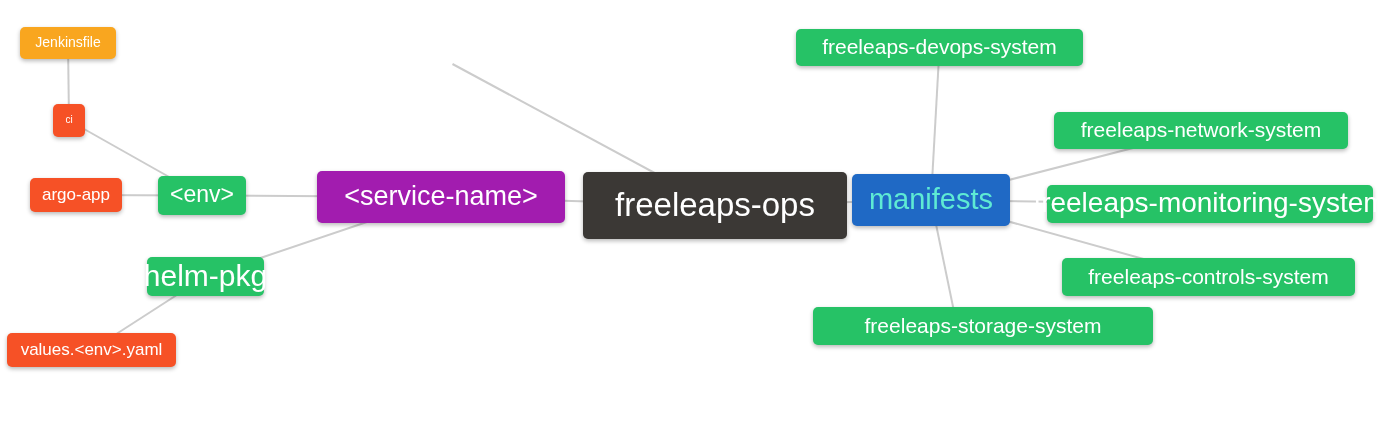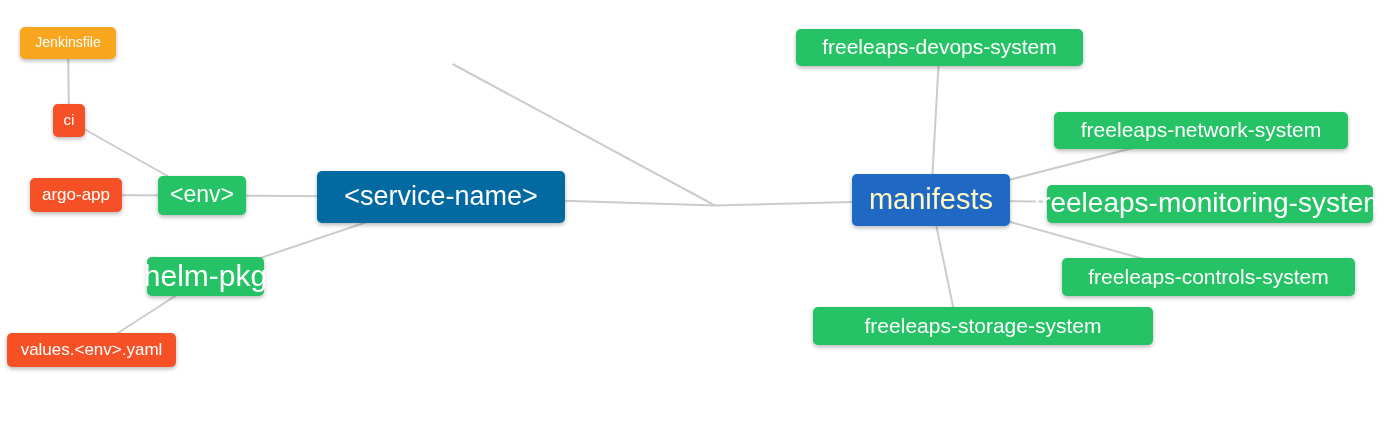--- a/index.html
+++ b/index.html
@@ -55,39 +55,42 @@
       <line x1="931" y1="200" x2="939.5" y2="47.5" stroke="#CCCCCC" stroke-width="2"></line>
       <line x1="931" y1="200" x2="1201" y2="130.5" stroke="#CCCCCC" stroke-width="2"></line>
       <line x1="931" y1="200" x2="1210" y2="204" stroke="#CCCCCC" stroke-width="2"></line>
       <line x1="931" y1="200" x2="1208.5" y2="277" stroke="#CCCCCC" stroke-width="2"></line>
       <line x1="931" y1="200" x2="957" y2="326" stroke="#CCCCCC" stroke-width="2"></line>
     </svg>
 
 <div class="node" style="left: 20px; top: 27px; width: 96px; height: 32px; background: rgb(249, 166, 31); font-size: 14px; color: rgb(255, 255, 255);">
       <span>Jenkinsfile</span>
     </div>
-    <div class="node" style="left: 53px; top: 104px; width: 32px; height: 33px; background: rgb(246, 81, 38); font-size: 15px; color: rgb(255, 255, 255);">
+    <div class="node" style="left: 53px; top: 104px; width: 32px; height: 33px; background: rgb(246, 81, 38); font-size: 10px; color: rgb(255, 255, 255);">
       <span>ci</span>
     </div>
     <div class="node" style="left: 30px; top: 178px; width: 92px; height: 34px; background: rgb(246, 81, 38); font-size: 17px; color: rgb(255, 255, 255);">
       <span>argo-app</span>
     </div>
     <div class="node" style="left: 158px; top: 176px; width: 88px; height: 39px; background: rgb(38, 194, 102); font-size: 23px; color: rgb(255, 255, 255);">
       <span>&lt;env&gt;</span>
     </div>
     <div class="node" style="left: 147px; top: 257px; width: 117px; height: 39px; background: rgb(38, 194, 102); font-size: 30px; color: rgb(255, 255, 255);">
       <span>helm-pkg</span>
     </div>
     <div class="node" style="left: 7px; top: 333px; width: 169px; height: 34px; background: rgb(246, 81, 38); font-size: 17px; color: rgb(255, 255, 255);">
       <span>values.&lt;env&gt;.yaml</span>
     </div>
-    <div class="node" style="left: 317px; top: 171px; width: 248px; height: 52px; background: #0369a1; font-size: 27px; color: rgb(255, 255, 255);">
+    <div class="node" style="left: 317px; top: 171px; width: 248px; height: 52px; background: #a21caf; font-size: 27px; color: rgb(255, 255, 255);">
       <span>&lt;service-name&gt;</span>
     </div>
-    <div class="node" style="left: 852px; top: 174px; width: 158px; height: 52px; background: rgb(31, 105, 197); font-size: 29px; color: #fef9c3;">
+    <div class="node" style="left: 583px; top: 172px; width: 264px; height: 67px; background: rgb(59, 56, 53); font-size: 33px; color: rgb(255, 255, 255);">
+      <span>freeleaps-ops</span>
+    </div>
+    <div class="node" style="left: 852px; top: 174px; width: 158px; height: 52px; background: rgb(31, 105, 197); font-size: 29px; color: #5eead4;">
       <span>manifests</span>
     </div>
     <div class="node" style="left: 796px; top: 29px; width: 287px; height: 37px; background: rgb(38, 194, 102); font-size: 21px; color: rgb(255, 255, 255);">
       <span>freeleaps-devops-system</span>
     </div>
     <div class="node" style="left: 1054px; top: 112px; width: 294px; height: 37px; background: rgb(38, 194, 102); font-size: 21px; color: rgb(255, 255, 255);">
       <span>freeleaps-network-system</span>
     </div>
     <div class="node" style="left: 1047px; top: 185px; width: 326px; height: 38px; background: rgb(38, 194, 102); font-size: 28px; color: rgb(255, 255, 255);">
       <span>freeleaps-monitoring-system</span>

